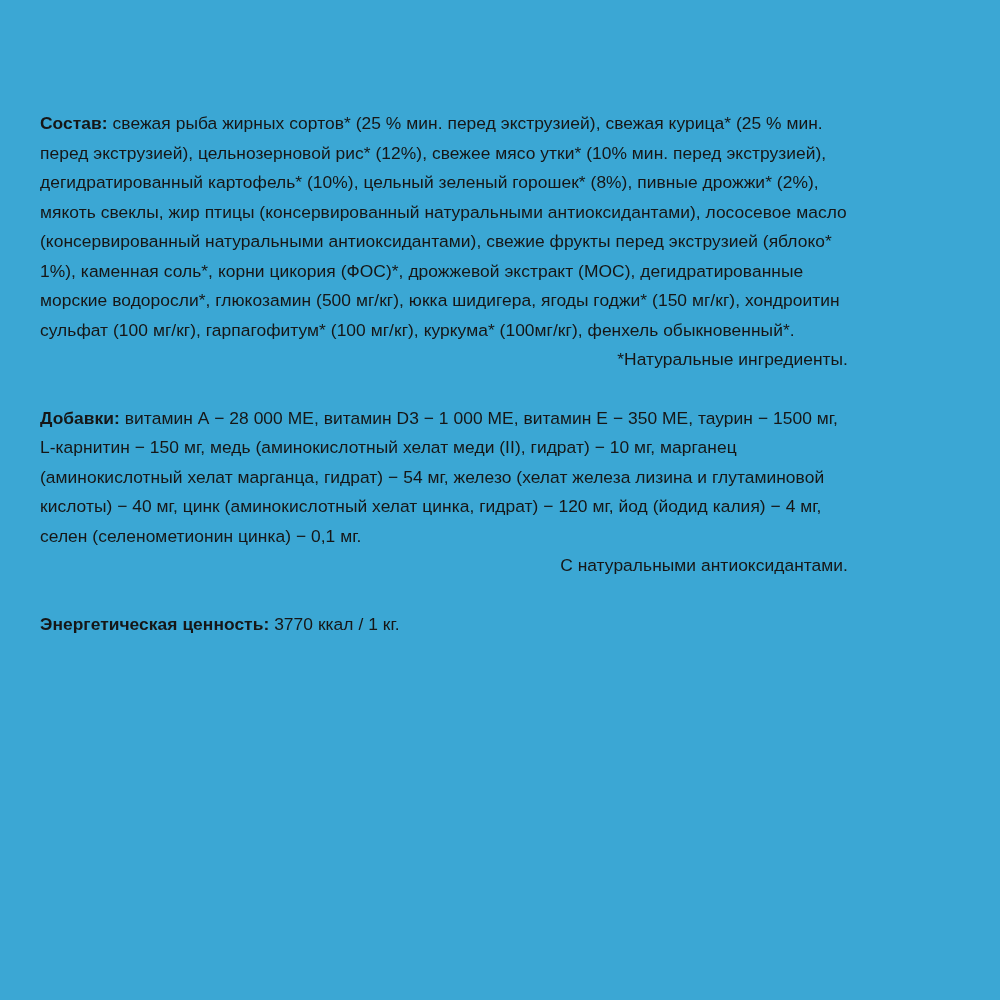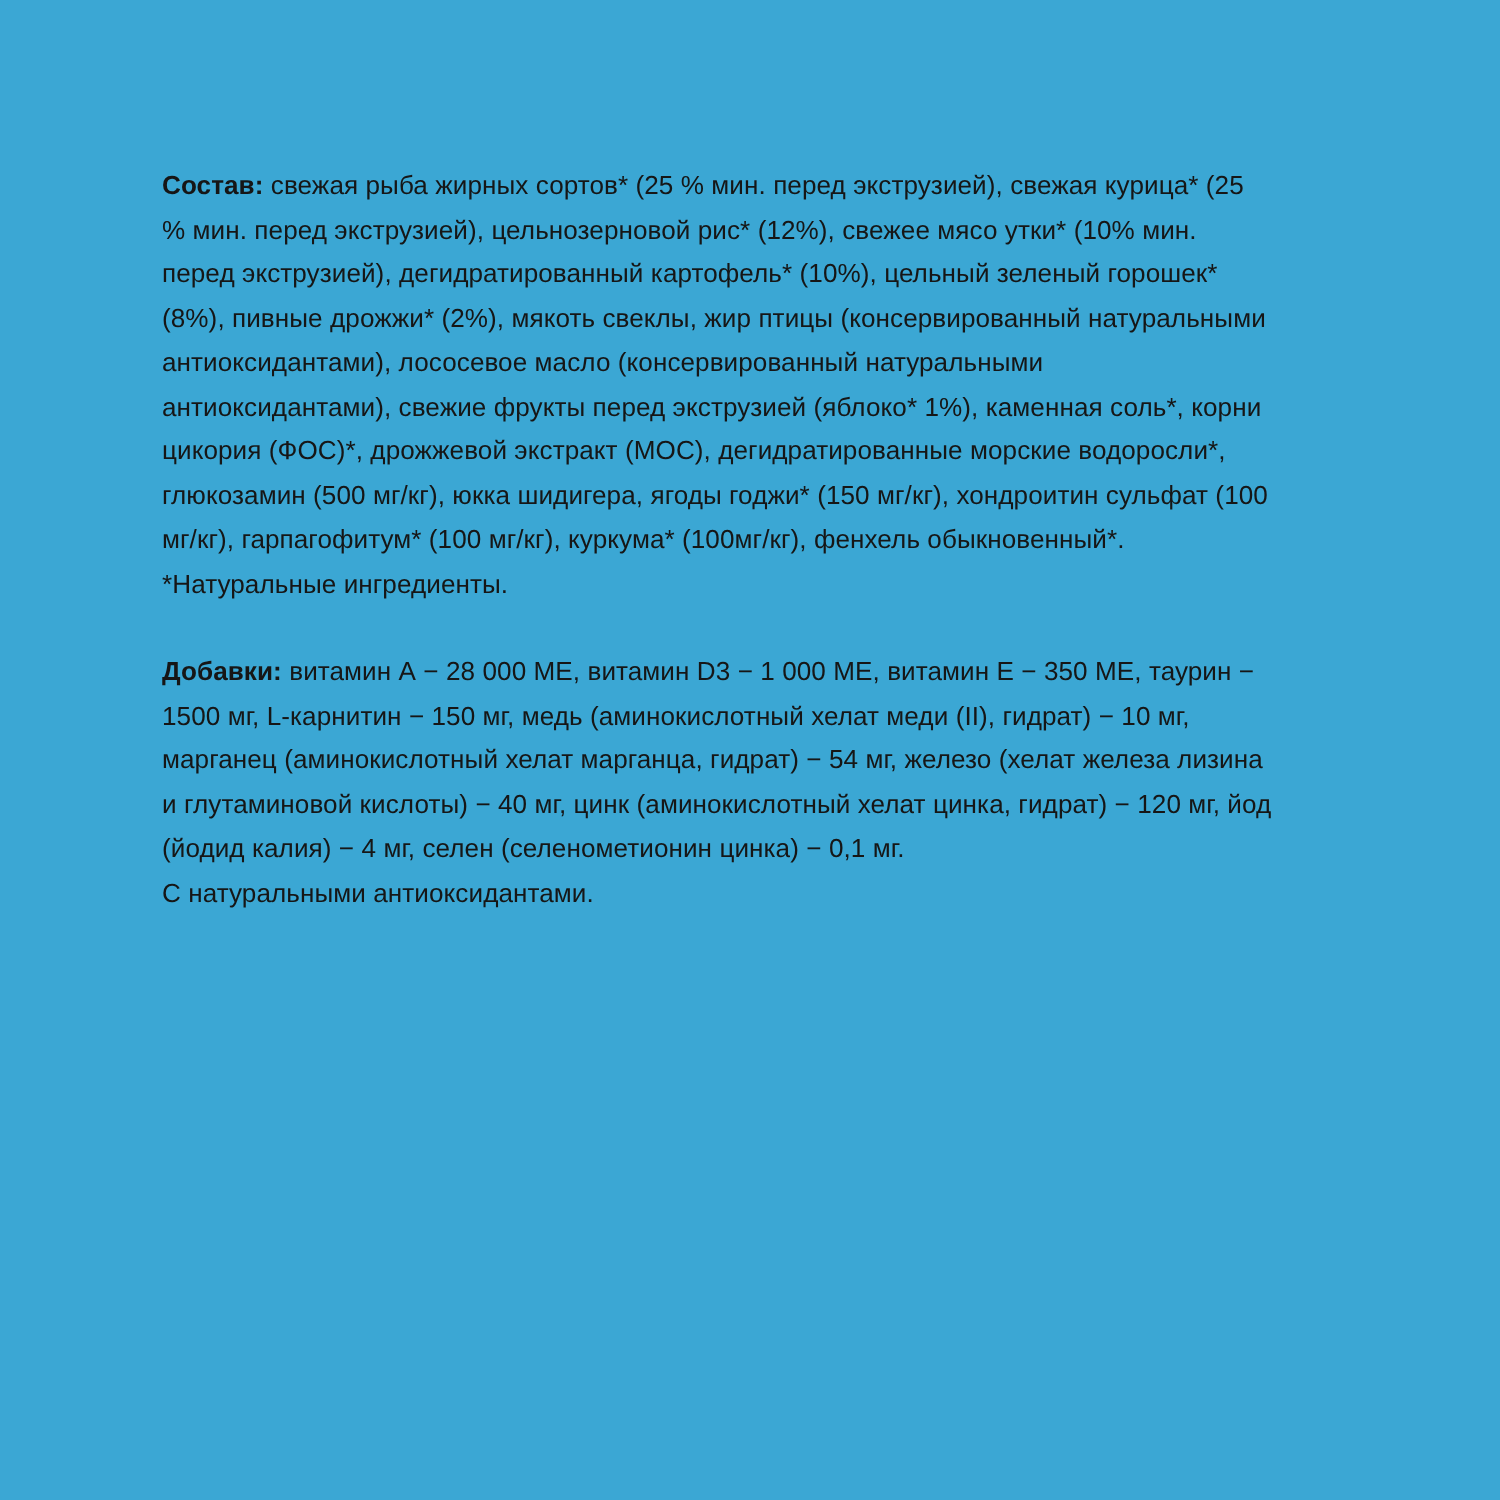--- a/index.html
+++ b/index.html
@@ -11,49 +11,53 @@
     height: 1000px;
     background: #3ba7d4;
     font-family: "Liberation Sans", sans-serif;
     color: #1b1b1b;
     overflow: hidden;
   }
   .page {
     box-sizing: border-box;
     width: 936px;
     height: 1000px;
-    padding: 92px 88px 0 108px;
+    padding: 92px 88px 0 40px;
   }
   .block {
     font-size: 17.4px;
     line-height: 29.5px;
     letter-spacing: 0.05px;
     color: #161616;
     text-align: left;
   }
   .block + .block {
     margin-top: 29px;
   }
   .lead {
     font-weight: bold;
   }
   .note {
     display: block;
+    text-align: right;
   }
 </style>
 </head>
 <body style="background: rgb(59, 167, 212);">
 
 <div class="page">
 
   <p class="block">
     <span class="lead">Состав:</span><span> свежая рыба жирных сортов* (25 % мин. перед экструзией), свежая курица* (25 % мин. перед экструзией), цельнозерновой рис* (12%), свежее мясо утки* (10% мин. перед экструзией), дегидратированный картофель* (10%), цельный зеленый горошек* (8%), пивные дрожжи* (2%), мякоть свеклы, жир птицы (консервированный натуральными антиоксидантами), лососевое масло (консервированный натуральными антиоксидантами), свежие фрукты перед экструзией (яблоко* 1%), каменная соль*, корни цикория (ФОС)*, дрожжевой экстракт (МОС), дегидратированные морские водоросли*, глюкозамин (500 мг/кг), юкка шидигера, ягоды годжи* (150 мг/кг), хондроитин сульфат (100 мг/кг), гарпагофитум* (100 мг/кг), куркума* (100мг/кг), фенхель обыкновенный*.</span>
     <span class="note">*Натуральные ингредиенты.</span>
   </p>
 
 
   <p class="block">
     <span class="lead">Добавки:</span><span> витамин А − 28 000 МЕ, витамин D3 − 1 000 МЕ, витамин Е − 350 МЕ, таурин − 1500 мг, L-карнитин − 150 мг, медь (аминокислотный хелат меди (II), гидрат) − 10 мг, марганец (аминокислотный хелат марганца, гидрат) − 54 мг, железо (хелат железа лизина и глутаминовой кислоты) − 40 мг, цинк (аминокислотный хелат цинка, гидрат) − 120 мг, йод (йодид калия) − 4 мг, селен (селенометионин цинка) − 0,1 мг.</span>
     <span class="note">С натуральными антиоксидантами.</span>
   </p>
 
+  <p class="block">
+    <span class="lead">Энергетическая ценность:</span><span> 3770 ккал / 1 кг.</span>
+  </p>
 
 </div>
 
 </body></html>

